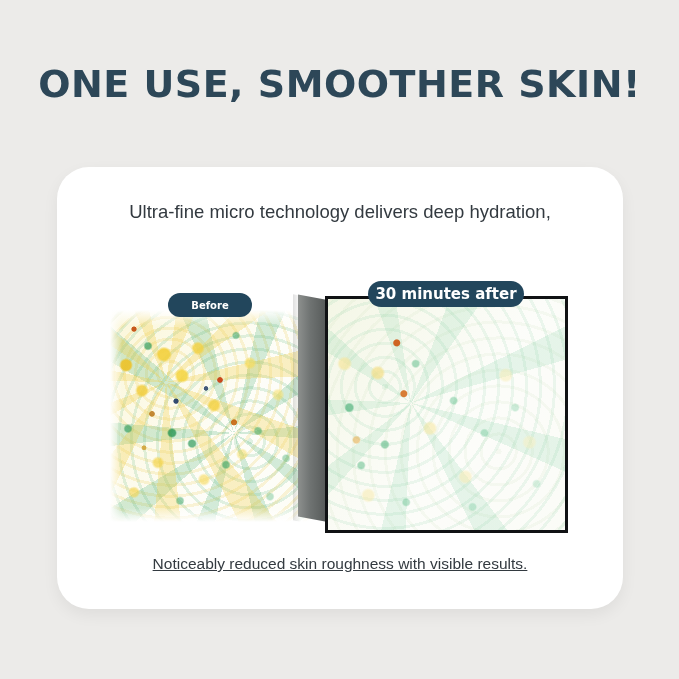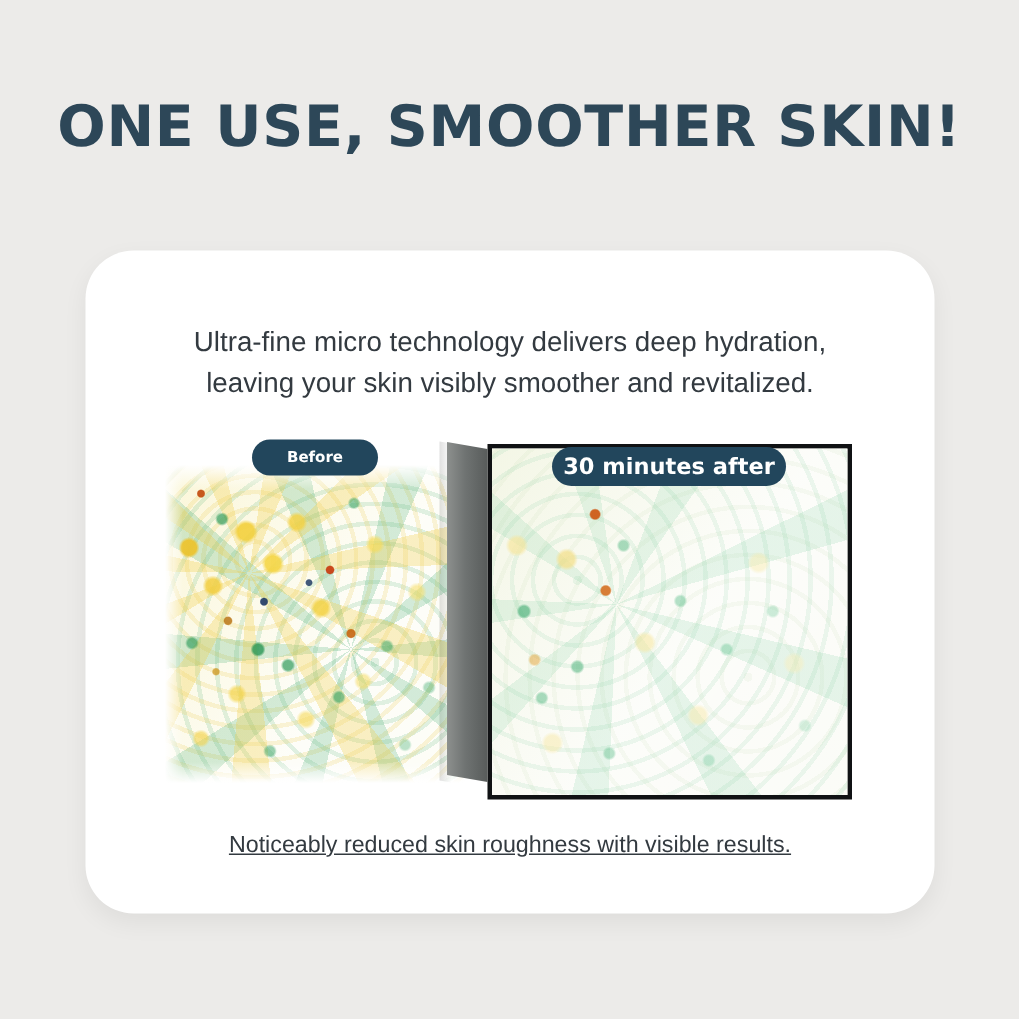--- a/index.html
+++ b/index.html
@@ -53,21 +53,20 @@
   .subtitle {
     position: absolute;
     top: 31px;
     left: 0;
     width: 566px;
     text-align: center;
     font-family: "Liberation Sans", sans-serif;
     font-size: 18.5px;
     line-height: 27px;
     color: #333a40;
-    margin-top: 16px;
   }
   .subtitle .line { display: block; white-space: nowrap; }
 
   
   .compare {
     position: absolute;
     left: 0;
     top: 110px;
     width: 566px;
     height: 260px;
@@ -217,21 +216,21 @@
   }
   .badge-before {
     left: 111px;
     top: 16px;
     width: 84px;
     height: 24px;
     font-size: 10px;
   }
   .badge-after {
     left: 311px;
-    top: 21px;
+    top: 4px;
     width: 156px;
     height: 26px;
     font-size: 15px;
   }
 
   
   .caption {
     position: absolute;
     bottom: 36px;
     left: 0;
@@ -248,21 +247,20 @@
 <body>
 
 <div class="page">
 
   <div class="headline">ONE USE, SMOOTHER SKIN!</div>
 
   <div class="card">
 
     <div class="subtitle">
       <span class="line">Ultra-fine micro technology delivers deep hydration,</span>
-      <span class="line">leaving your skin visibly smoother and revitalized.</span>
     </div>
 
     <div class="compare">
 
       <div class="before-panel">
         <div class="before-tex"></div>
         <div class="before-fade-top"></div>
         <div class="before-fade-left"></div>
         <div class="before-fade-bottom"></div>
       </div>

